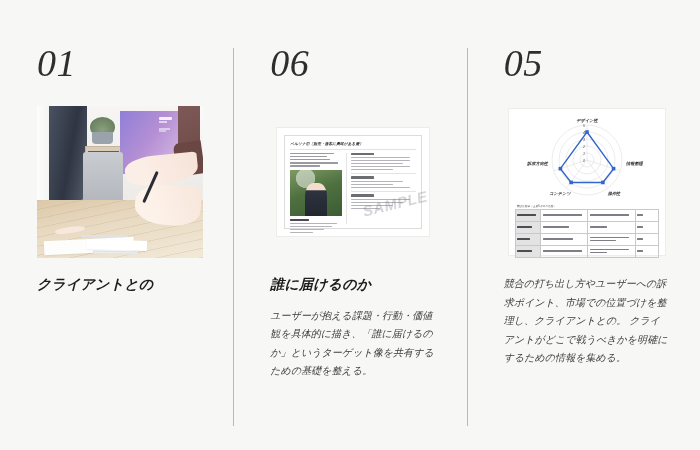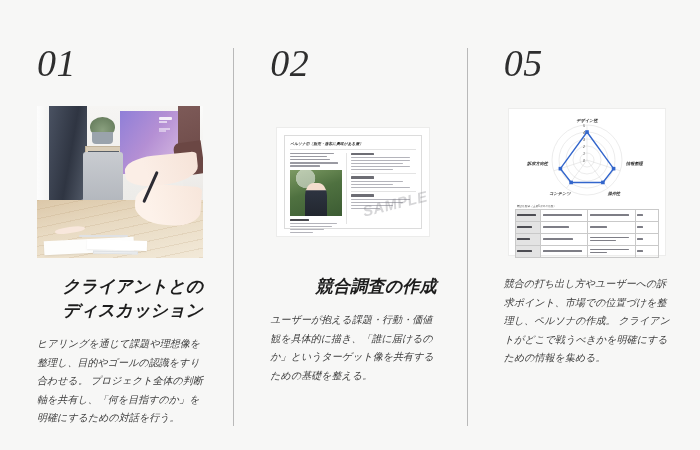--- a/index.html
+++ b/index.html
@@ -381,26 +381,25 @@
   }
   .cellbar.w90 { width: 90%; }
   .cellbar.w60 { width: 60%; }
   .cellbar.w40 { width: 40%; }
   .cellbar.w70 { width: 70%; }
   .cellbar.dark { background: #4d4d53; }
   .cellbar.mini { width: 28%; }
   
   h3.card-title {
     margin: 0 0 12px 0;
-    font-size: 17px;
+    font-size: 14px;
     font-weight: 700;
     line-height: 1.42;
     color: #1d1d1d;
     letter-spacing: 0.2px;
-    text-align: right;
   }
   p.card-body {
     margin: 0;
     font-size: 10px;
     line-height: 1.85;
     color: #3d3d3d;
     letter-spacing: 0.05px;
   }
 </style>
 </head>
@@ -436,28 +435,25 @@
           <div class="ph-hand-l"></div>
         </div>
         <div class="ph-sleeve"></div>
         <div class="ph-arm1"></div>
         <div class="ph-arm2"></div>
         <div class="ph-pen"></div>
       </div>
 
       <h3 class="card-title">
         <span>クライアントとの</span><br>
-        <span>ディスカッション</span>
       </h3>
-      <p class="card-body">ヒアリングを通じて課題や理想像を整理し、目的やゴールの認識をすり合わせる。
-プロジェクト全体の判断軸を共有し、「何を目指すのか」を明確にするための対話を行う。</p>
     </div>
 
     <div class="col">
-      <div class="step-num">02</div>
+      <div class="step-num">06</div>
 
       <div class="media docwrap">
         <div class="doc">
           <div class="doc-inner">
             <div class="doc-title">ペルソナ①〔販売・接客に興味がある層〕</div>
             <div class="doc-body">
               <div class="doc-left">
                 <div class="meta-line" style="width:84%"></div>
                 <div class="meta-line" style="width:72%"></div>
                 <div class="meta-line" style="width:78%"></div>
@@ -490,21 +486,21 @@
                 <div class="txt-line s80"></div>
                 <div class="txt-line s65"></div>
                 <div class="txt-line s45"></div>
               </div>
             </div>
           </div>
           <div class="sample-wm">SAMPLE</div>
         </div>
       </div>
 
-      <h3 class="card-title">競合調査の作成</h3>
+      <h3 class="card-title">誰に届けるのか</h3>
       <p class="card-body">ユーザーが抱える課題・行動・価値観を具体的に描き、「誰に届けるのか」というターゲット像を共有するための基礎を整える。</p>
     </div>
 
     <div class="col">
       <div class="step-num">05</div>
 
       <div class="media slidewrap">
         <div class="slide">
           <div class="radar-box">
             <svg width="144" height="88" viewBox="0 0 144 88">
@@ -620,18 +616,18 @@
                   
                   
                 </td>
                 <td class="c3"></td>
               </tr>
             </tbody>
           </table>
         </div>
       </div>
 
-      <p class="card-body">競合の打ち出し方やユーザーへの訴求ポイント、市場での位置づけを整理し、ペルソナの作成。
+      <p class="card-body">競合の打ち出し方やユーザーへの訴求ポイント、市場での位置づけを整理し、クライアントとの。
 クライアントがどこで戦うべきかを明確にするための情報を集める。</p>
     </div>
 
   </div>
 </div>
 
 </body></html>

